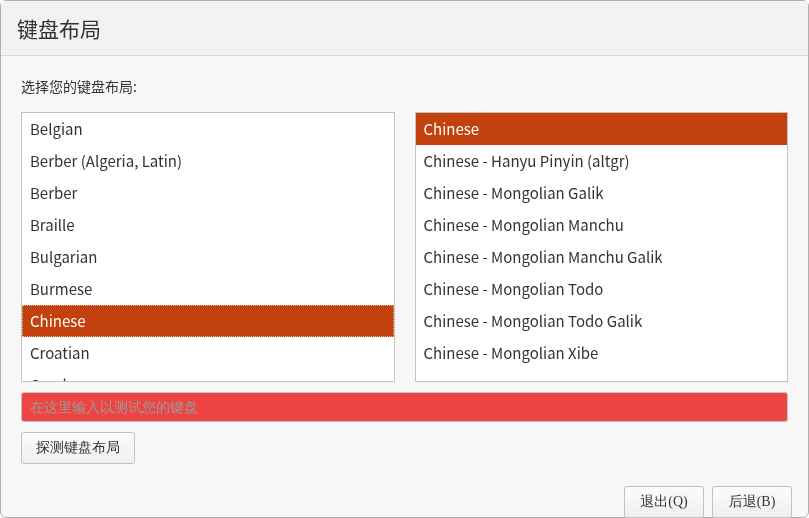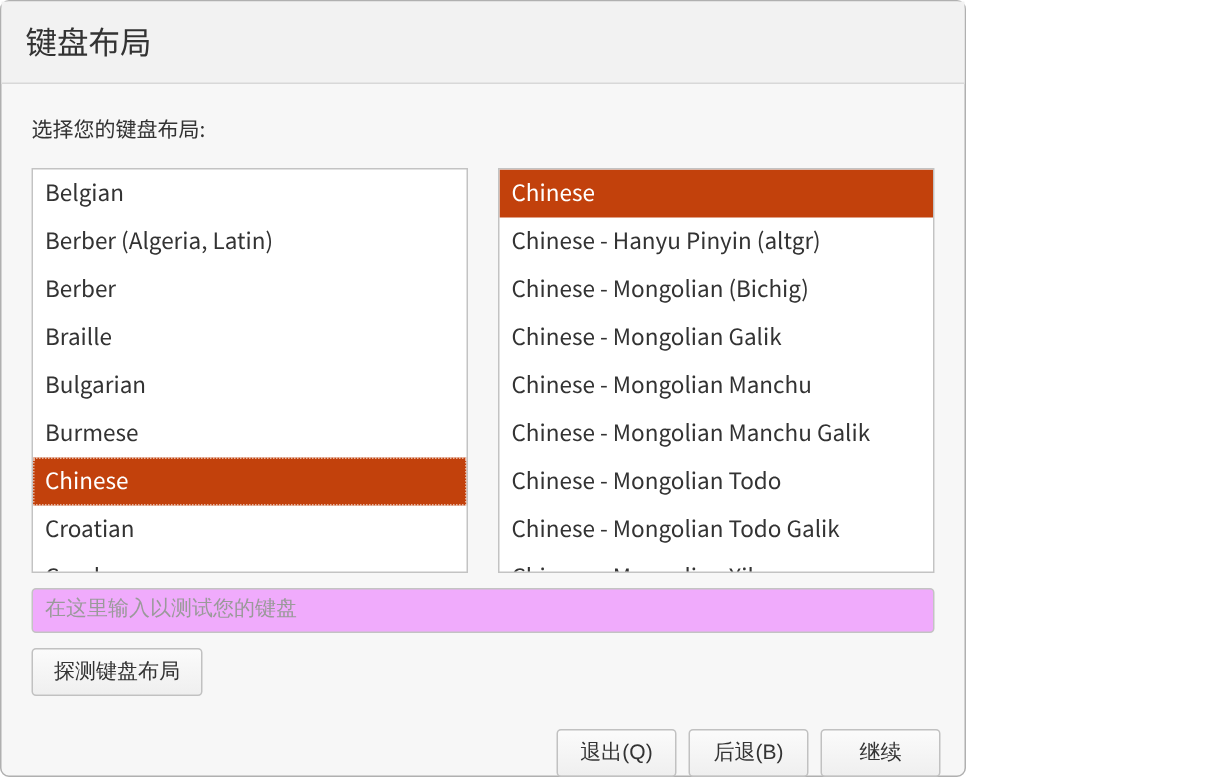--- a/index.html
+++ b/index.html
@@ -6,21 +6,21 @@
     body {
       font-family: "Noto Sans CJK SC", "Ubuntu", "Helvetica Neue", Arial, sans-serif;
       font-size: 14px;
       background: #fff;
       color: #3c3c3c;
       width: 809px;
       height: 518px;
       overflow: hidden;
     }
     .window {
-      width: 644px;
+      width: 809px;
       height: 518px;
       background: #f7f7f7;
       border: 1px solid #b0b0b0;
       border-radius: 6px;
       display: flex;
       flex-direction: column;
     }
     .titlebar {
       padding: 12px 16px 12px 16px;
       border-bottom: 1px solid #d8d8d8;
@@ -74,32 +74,32 @@
       outline-offset: -1px;
     }
     .test-input {
       margin-top: 10px;
       width: 100%;
       height: 30px;
       border: 1px solid #c3c3c3;
       border-radius: 3px;
       padding: 4px 8px;
       font-size: 14px;
-      font-family: Liberation Serif, serif;
-      background: #f0abfc;
+      font-family: Liberation Sans, sans-serif;
+      background: #ef4444;
       color: #333;
     }
     .test-input::placeholder {
       color: #9a9a9a;
     }
     .detect-row {
       margin-top: 10px;
     }
     .btn {
-      font-family: Liberation Sans, sans-serif;
+      font-family: Liberation Serif, serif;
       font-size: 14px;
       color: #333;
       padding: 6px 14px;
       background: linear-gradient(to bottom, #fbfbfb, #efefef);
       border: 1px solid #c1c1c1;
       border-radius: 3px;
       cursor: pointer;
     }
     .footer {
       padding: 12px 16px 14px 16px;
@@ -133,36 +133,34 @@
             <div class="list-item">Burmese</div>
             <div class="list-item selected selected-dotted">Chinese</div>
             <div class="list-item">Croatian</div>
             <div class="list-item">Czech</div>
           </div>
       </div>
       <div class="listbox" id="right-list">
         <div class="listbox-inner">
             <div class="list-item selected">Chinese</div>
             <div class="list-item">Chinese - Hanyu Pinyin (altgr)</div>
-            <div class="list-item">Chinese - Mongolian (Bichig)</div>
             <div class="list-item">Chinese - Mongolian Galik</div>
             <div class="list-item">Chinese - Mongolian Manchu</div>
             <div class="list-item">Chinese - Mongolian Manchu Galik</div>
             <div class="list-item">Chinese - Mongolian Todo</div>
             <div class="list-item">Chinese - Mongolian Todo Galik</div>
             <div class="list-item">Chinese - Mongolian Xibe</div>
           </div>
       </div>
     </div>
 
     <input type="text" class="test-input" placeholder="在这里输入以测试您的键盘" style="">
 
     <div class="detect-row">
       <button class="btn">探测键盘布局</button>
     </div>
   </div>
 
   <div class="footer">
     <button class="btn">退出(Q)</button>
     <button class="btn">后退(B)</button>
-    <button class="btn">继续</button>
   </div>
 </div>
 
 </body></html>

